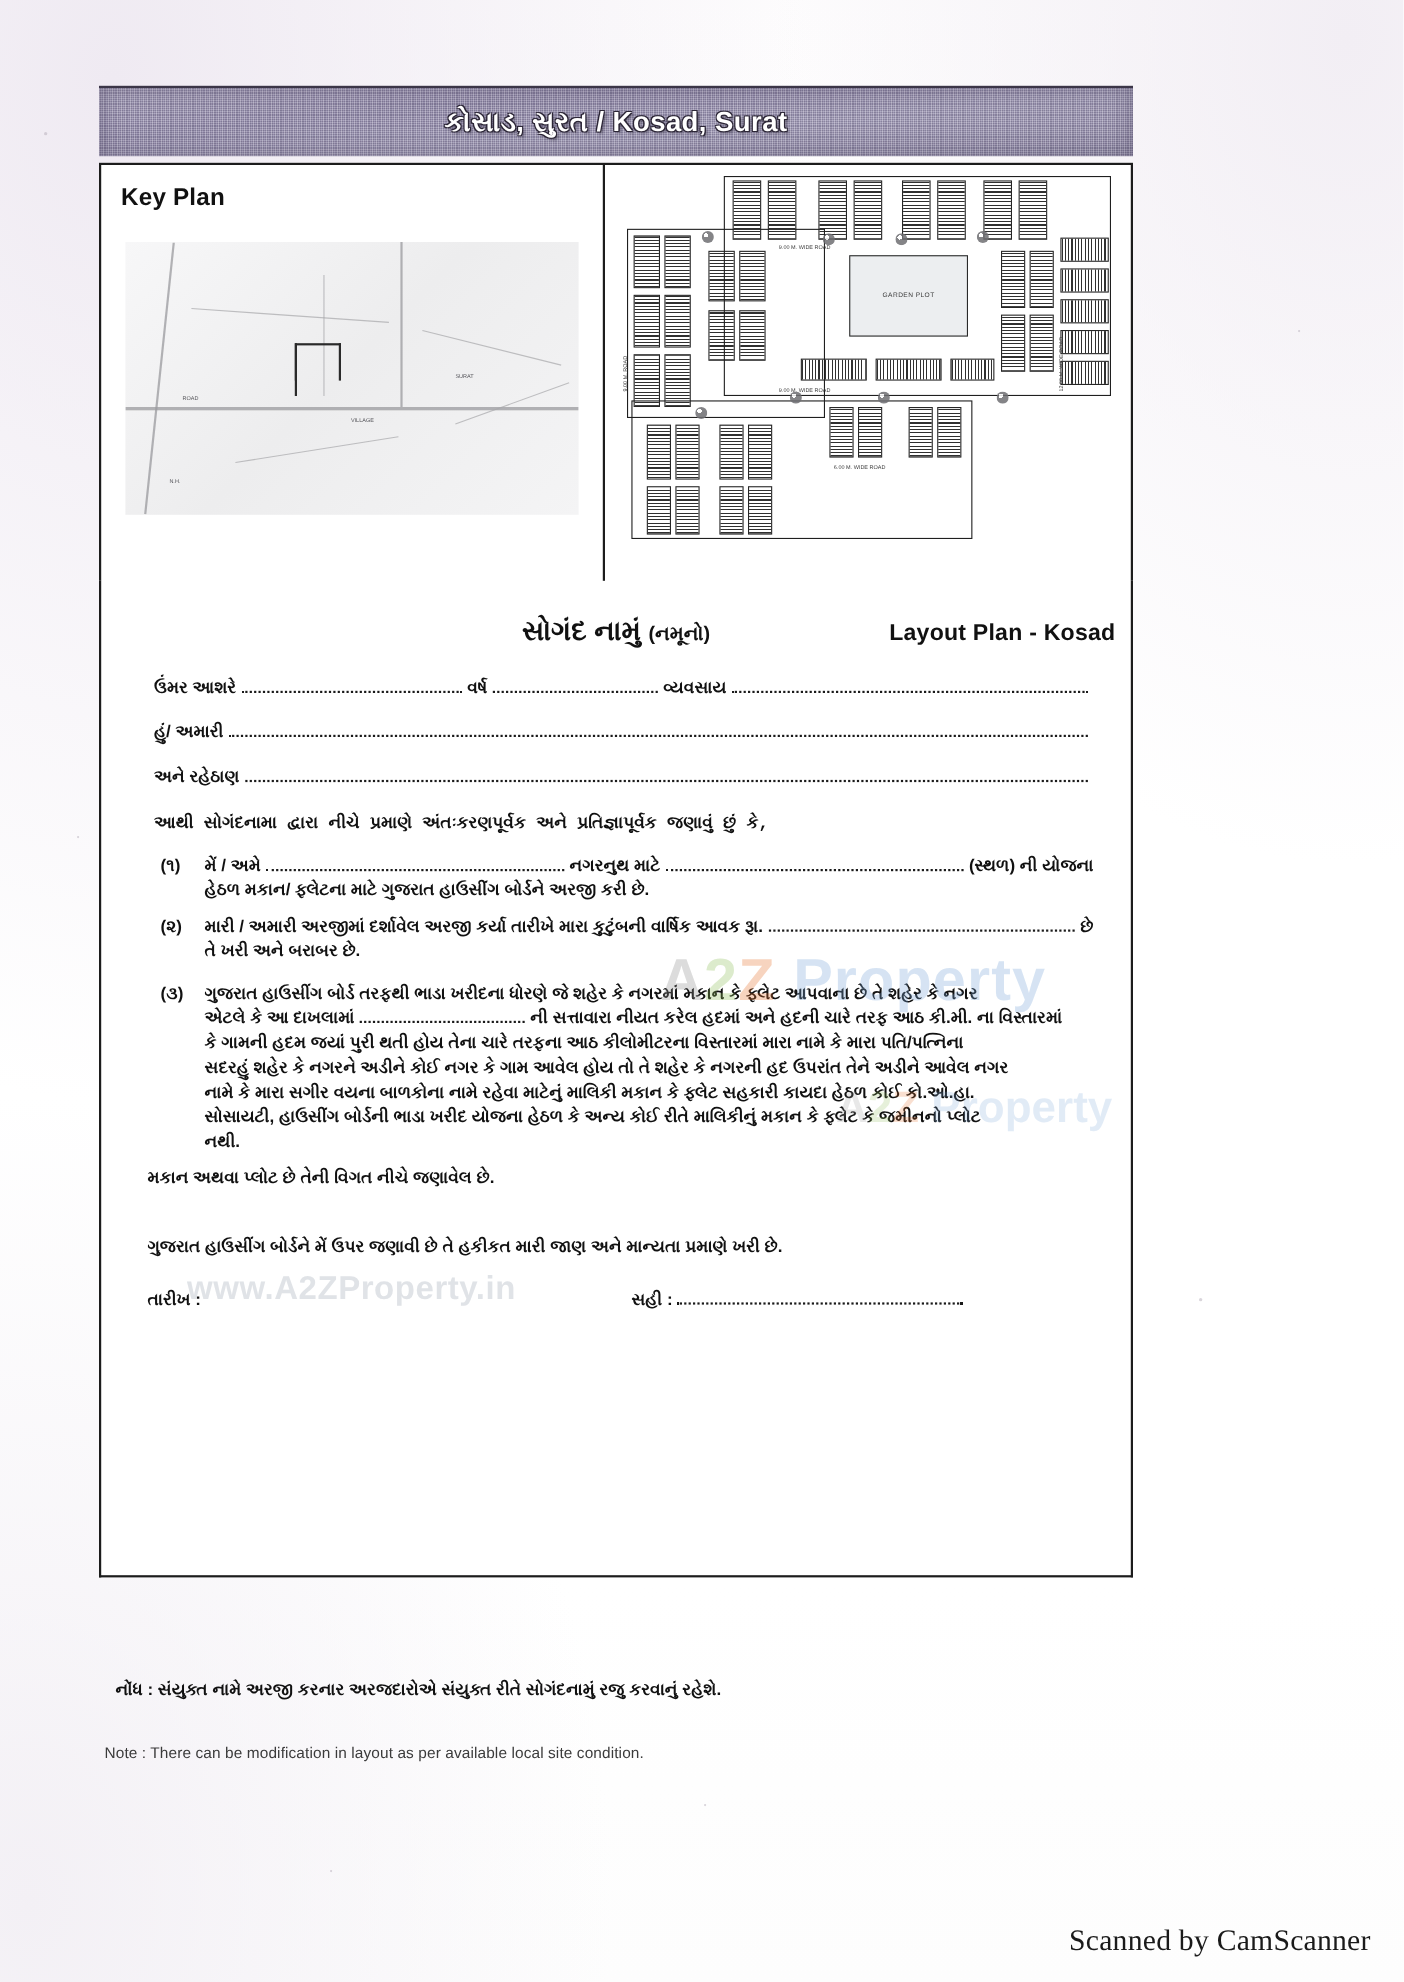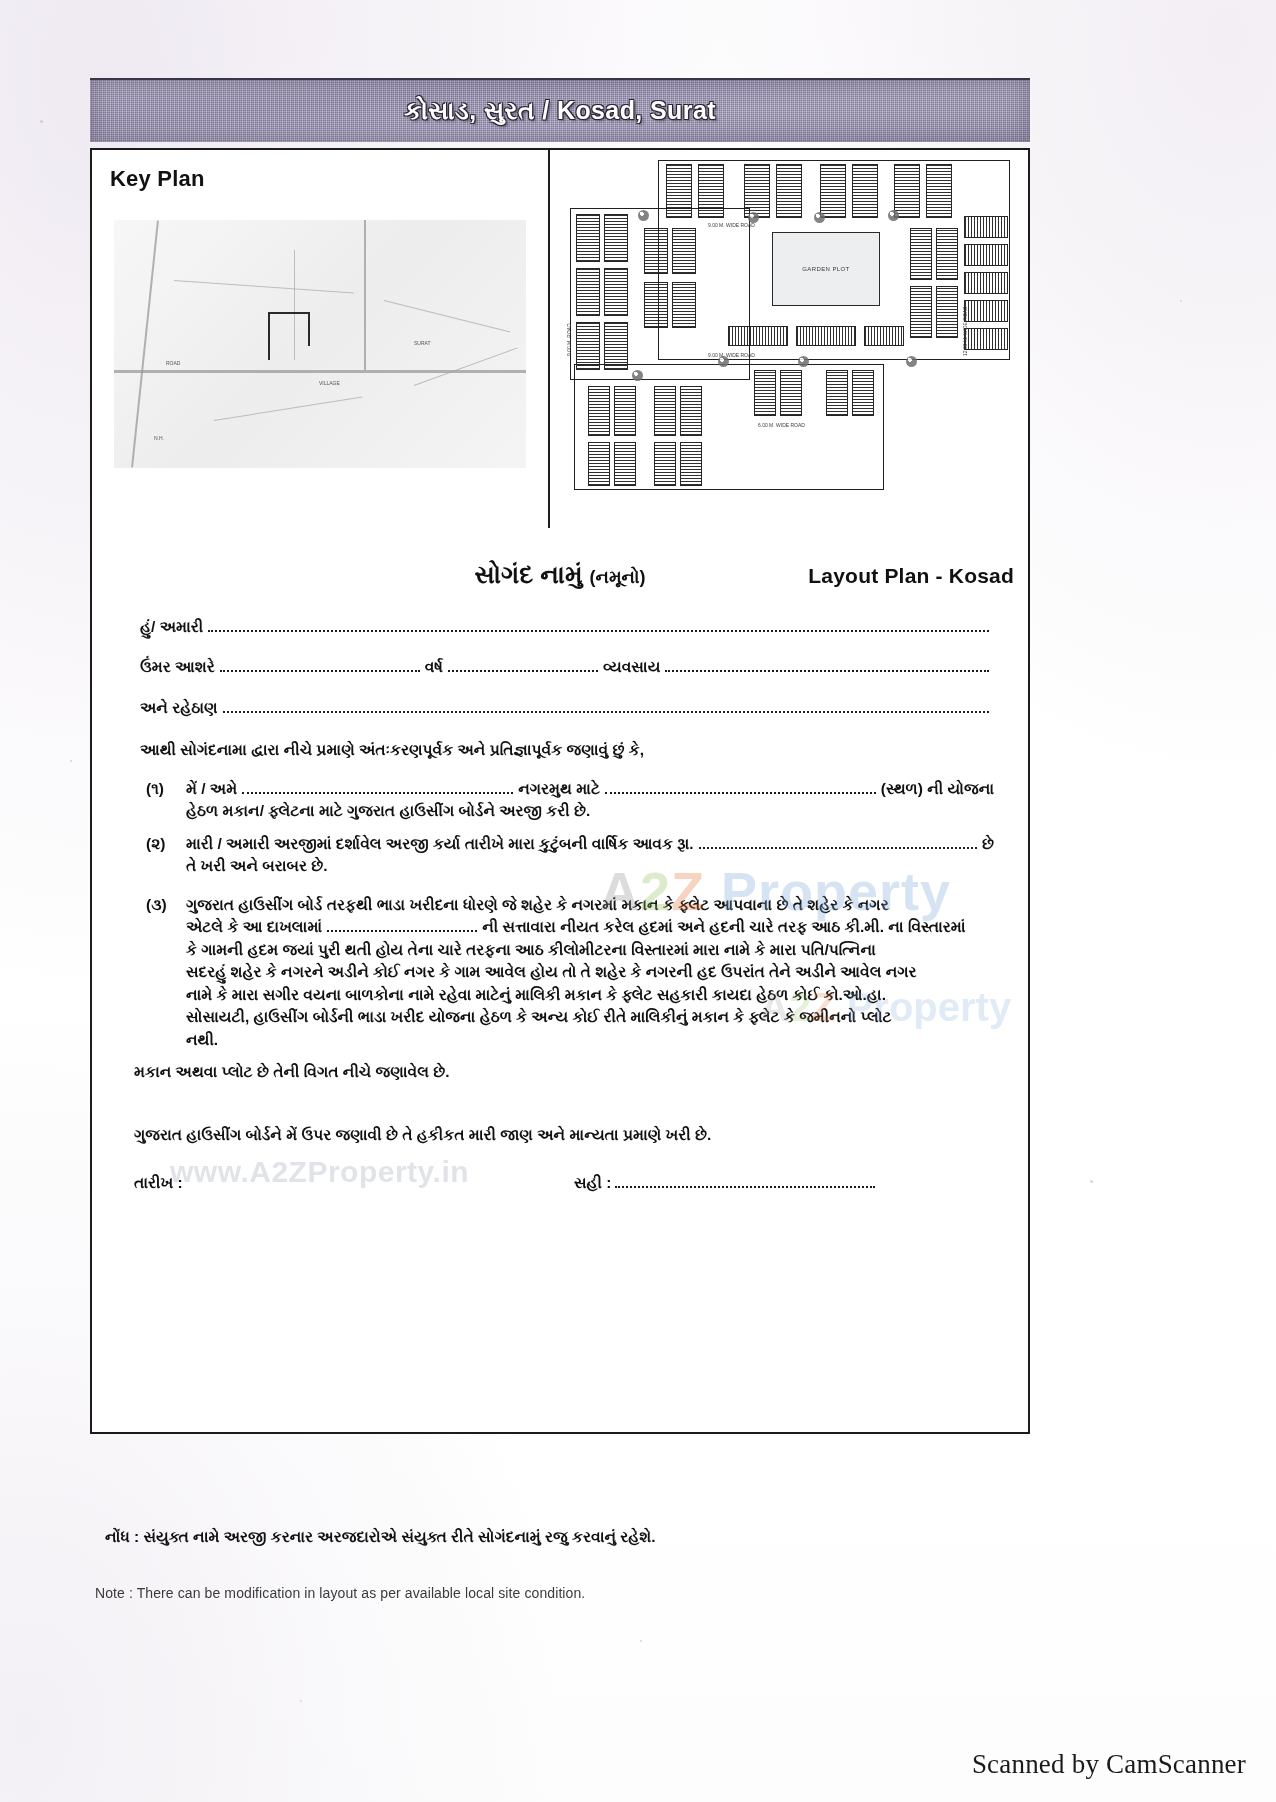--- a/index.html
+++ b/index.html
@@ -245,20 +245,21 @@
     flex: 1;
     border-bottom: 2.5px dotted #1a1a1a;
     margin: 0 5px 5px 5px;
     min-width: 30px;
   }
   .dots.w-md { flex: 0 0 150px; }
   .dots.w-lg { flex: 0 0 200px; }
 
   .intro-line {
     margin: 20px 0 16px 14px;
+    font-family: Liberation Mono, monospace;
   }
 
   .clause {
     display: flex;
     margin: 0 0 10px 14px;
   }
   .clause-num {
     width: 46px;
     flex: none;
     padding-left: 6px;
@@ -493,47 +494,47 @@
   <div class="affidavit">
 
     <div class="affidavit-title">
       <span>સોગંદ નામું</span>
       <span class="sub">(નમૂનો)</span>
     </div>
 
     <div class="gj">
 
       <div class="field-line">
-        <span>હું/ અમારી</span>
-        <span class="dots"></span>
-      </div>
-
-      <div class="field-line">
         <span>ઉંમર આશરે</span>
         <span class="dots w-lg"></span>
         <span>વર્ષ</span>
         <span class="dots w-md"></span>
         <span>વ્યવસાય</span>
         <span class="dots"></span>
       </div>
 
       <div class="field-line">
+        <span>હું/ અમારી</span>
+        <span class="dots"></span>
+      </div>
+
+      <div class="field-line">
         <span>અને રહેઠાણ</span>
         <span class="dots"></span>
       </div>
 
       <div class="intro-line">આથી સોગંદનામા દ્વારા નીચે પ્રમાણે અંતઃકરણપૂર્વક અને પ્રતિજ્ઞાપૂર્વક જણાવું છું કે,</div>
 
       <div class="clause">
         <div class="clause-num">(૧)</div>
         <div class="clause-body">
           <div class="clause-row">
             <span>મેં / અમે</span>
             <span class="dots"></span>
-            <span>નગરમુથ માટે</span>
+            <span>નગરનુથ માટે</span>
             <span class="dots"></span>
             <span>(સ્થળ) ની યોજના</span>
           </div>
           <div>હેઠળ મકાન/ ફ્લેટના માટે ગુજરાત હાઉસીંગ બોર્ડને અરજી કરી છે.</div>
         </div>
       </div>
 
       <div class="clause">
         <div class="clause-num">(૨)</div>
         <div class="clause-body">

